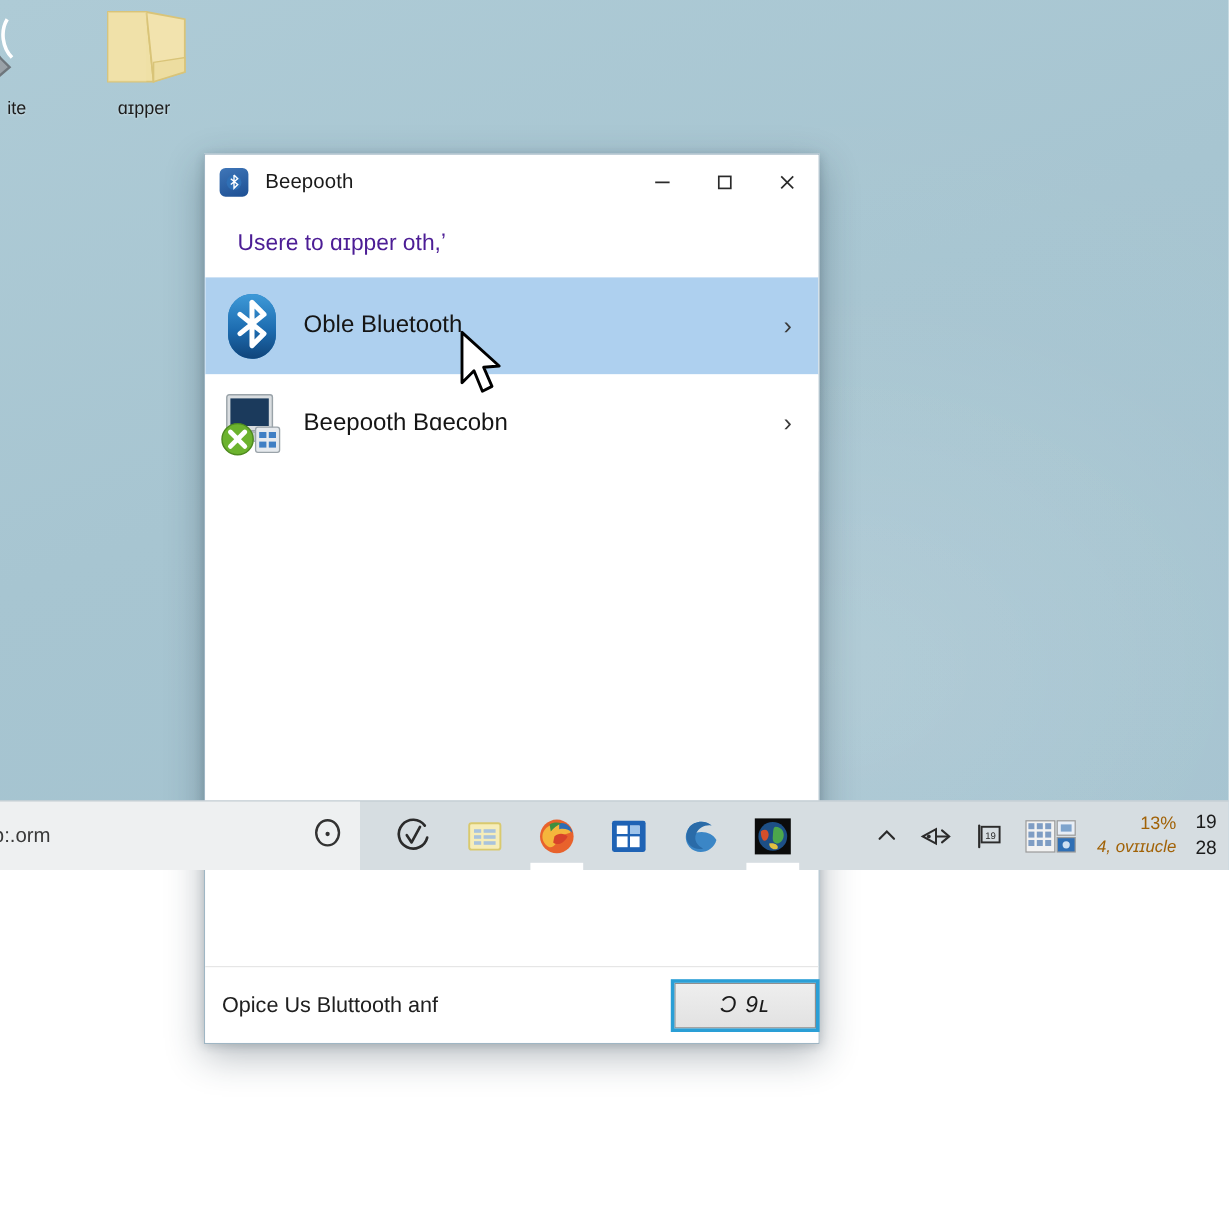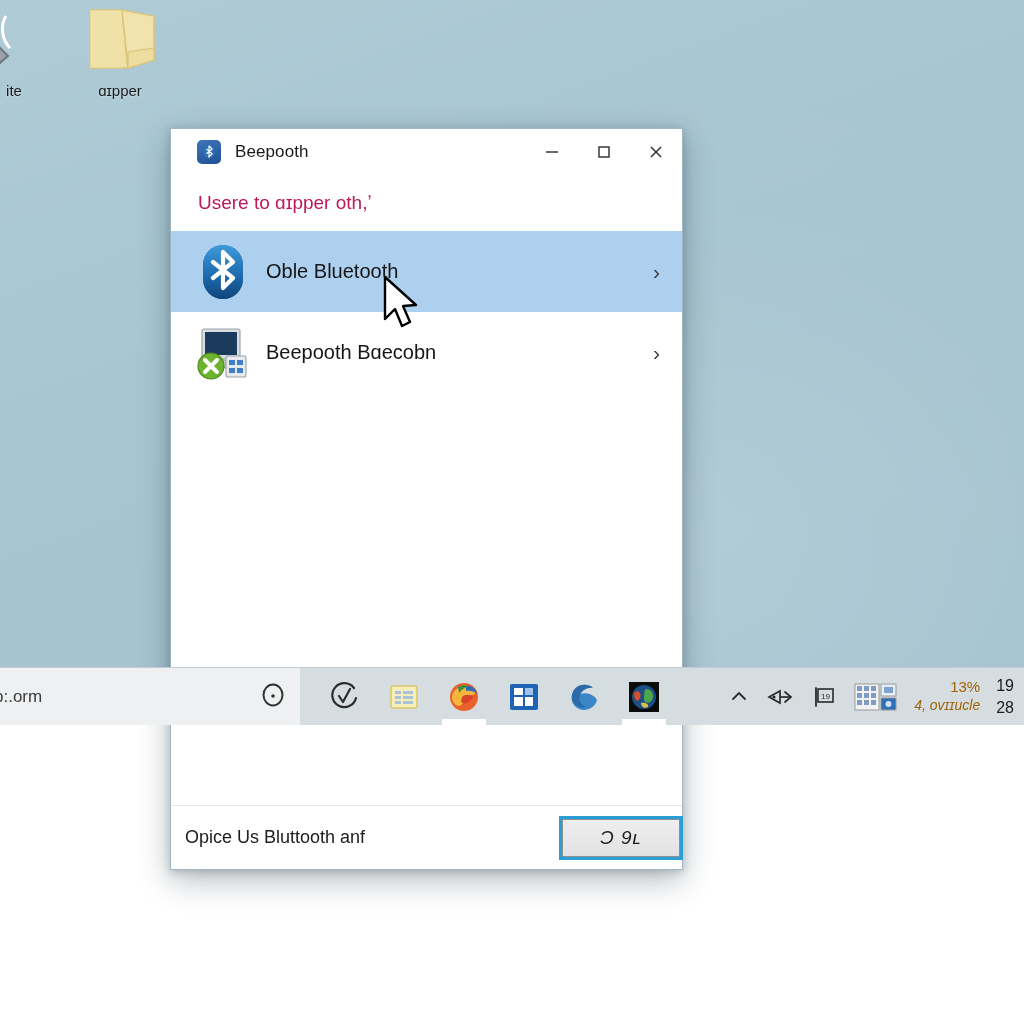--- a/index.html
+++ b/index.html
@@ -40,21 +40,20 @@
     background: #ffffff;
     border: 1px solid #9fb6c4;
     box-shadow: 0 10px 30px rgba(30,50,65,.33), 0 2px 8px rgba(30,50,65,.22);
     display: flex; flex-direction: column;
   }
   .titlebar {
     height: 46px; flex: 0 0 46px;
     display: flex; align-items: center;
     background: #ffffff;
     padding-left: 12px;
-    margin-left: 14px;
   }
   .title-icon {
     width: 24px; height: 24px; border-radius: 5px;
     background: linear-gradient(160deg,#3f76b8,#1d4f93);
     display:flex; align-items:center; justify-content:center;
     color:#fff; font-size: 15px; line-height:1;
     flex: 0 0 24px;
   }
   .title-text {
     margin-left: 14px;
@@ -65,29 +64,29 @@
   .win-btn {
     width: 52px; height: 100%;
     display:flex; align-items:center; justify-content:center;
     color:#2a2a2a;
   }
 
   .subheader {
     flex: 0 0 56px;
     display: flex; align-items: center;
     padding-left: 27px;
-    font-size: 19px; color: #be185d;
+    font-size: 19px; color: #4c1d95;
     background:#fff;
   }
 
   .list { flex: 1 1 auto; background:#fff; overflow:hidden; }
   .row {
     height: 81px;
     display: flex; align-items: center;
-    padding-left: 21px; padding-right: 22px;
+    padding-left: 8px; padding-right: 22px;
     background: #fff;
   }
   .row.selected { background: #aed0ef; }
   .row .ic { width: 62px; flex: 0 0 62px; display:flex; align-items:center; justify-content:center; }
   .row .label { font-size: 20px; color: #151515; margin-left: 12px; }
   .row .chev { margin-left:auto; font-size: 21px; color:#3a3a3a; line-height:1; }
 
   .footer {
     flex: 0 0 64px;
     display:flex; align-items:center;

